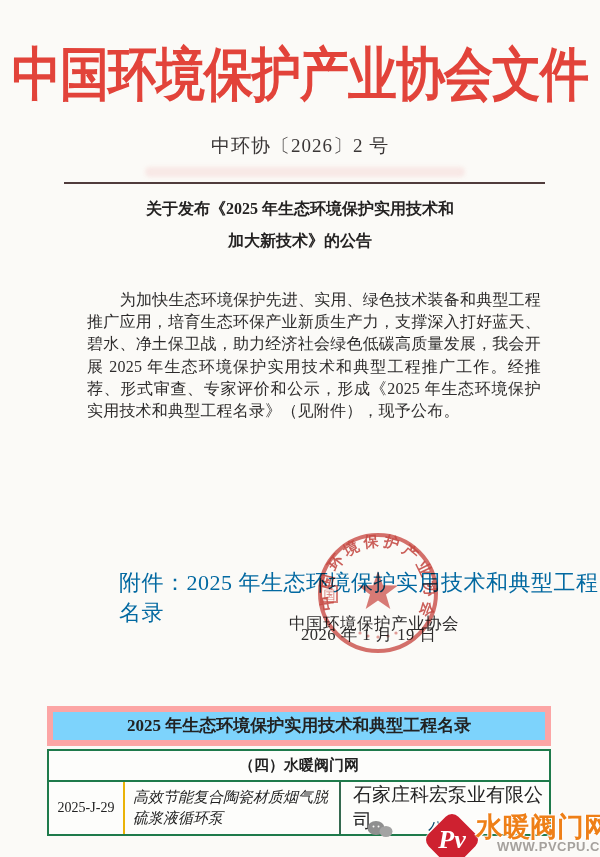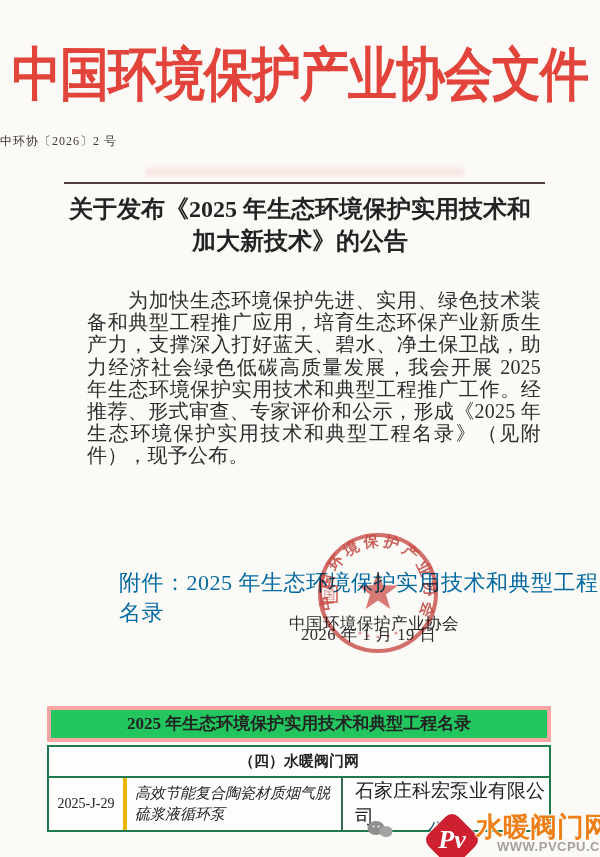--- a/index.html
+++ b/index.html
@@ -13,36 +13,36 @@
   .scan-smear{position:absolute;top:167px;left:145px;width:320px;height:10px;
     background:rgba(238,150,148,.18);filter:blur(2px);border-radius:5px;}
   
   .org-title{
     position:absolute;top:40px;left:0;width:600px;text-align:center;
     font-size:49px;font-weight:bold;color:#e2433a;line-height:60px;
     transform:scaleY(1.18);transform-origin:top center;
     letter-spacing:-1px;white-space:nowrap;
   }
   .doc-number{
-    position:absolute;top:133px;left:0;width:600px;
-    font-size:12px;color:#3a3636;letter-spacing:1px;
+    position:absolute;top:133px;left:0;width:600px;text-align:center;
+    font-size:19px;color:#3a3636;letter-spacing:1px;
   }
   .red-rule{
     position:absolute;top:182px;left:64px;width:481px;height:2px;
     background:#503c3c;
   }
   
   .notice-title{
     position:absolute;top:193px;left:0;width:600px;text-align:center;
-    font-size:24px;font-weight:bold;line-height:32px;color:#242222;
+    font-size:16px;font-weight:bold;line-height:32px;color:#242222;
   }
   
   .body-text{
     position:absolute;top:289px;left:87px;width:454px;
-    font-size:20px;line-height:22.2px;text-align:justify;
+    font-size:16px;line-height:22.2px;text-align:justify;
     color:#2e2c2c;letter-spacing:.2px;
   }
   .body-text p{margin:0;text-indent:2.05em;}
   .attachment{
     position:absolute;top:568px;left:119px;font-size:22px;color:#0369a1;
     letter-spacing:.5px;
   }
   .signer{
     position:absolute;top:613px;left:289px;font-size:16.5px;color:#2e2c2c;
     letter-spacing:.5px;
@@ -51,33 +51,33 @@
     position:absolute;top:624px;left:301px;font-size:16.5px;color:#2e2c2c;
     letter-spacing:.5px;
   }
   
   .seal{position:absolute;left:312px;top:529px;width:132px;height:132px;
     mix-blend-mode:multiply;opacity:.92;}
   
   .doc-table{position:absolute;left:47px;top:706px;width:504px;
     font-size:15px;color:#222;}
   .t-title{
-    border:4px solid #fca5a5;height:28px;line-height:28px;text-align:center;
-    font-size:17px;font-weight:bold;background:#22c55e;
+    border:6px solid #fca5a5;height:28px;line-height:28px;text-align:center;
+    font-size:17px;font-weight:bold;background:#7dd3fc;
   }
   .t-section{
     border:2px solid #1e7a4b;margin-top:3px;height:29px;line-height:29px;
     text-align:center;font-size:15px;font-weight:bold;background:#fdfdfb;
   }
   .t-grid{
     border:2px solid #1e7a4b;border-top:0;display:flex;height:52px;
     background:#fdfdfb;
   }
   .t-cell{display:flex;align-items:center;}
-  .t-code{width:74px;justify-content:center;border-right:4px solid #eab308;
+  .t-code{width:74px;justify-content:center;border-right:2px solid #eab308;
     font-size:14px;font-family:"Liberation Serif",serif;}
   .t-tech{width:200px;padding:3px 6px 3px 8px;border-right:2px solid #356a50;
     font-size:15px;line-height:21px;text-align:left;font-style:italic;}
   .t-company{flex:1;padding-left:12px;font-size:19px;}
   
   .wechat-icon{position:absolute;left:367px;top:820px;width:26px;height:18px;}
   .wm-label{
     position:absolute;left:394px;top:818px;font-size:17px;color:#0c4a6e;
     letter-spacing:2px;z-index:4;margin-left:34px;
   }

